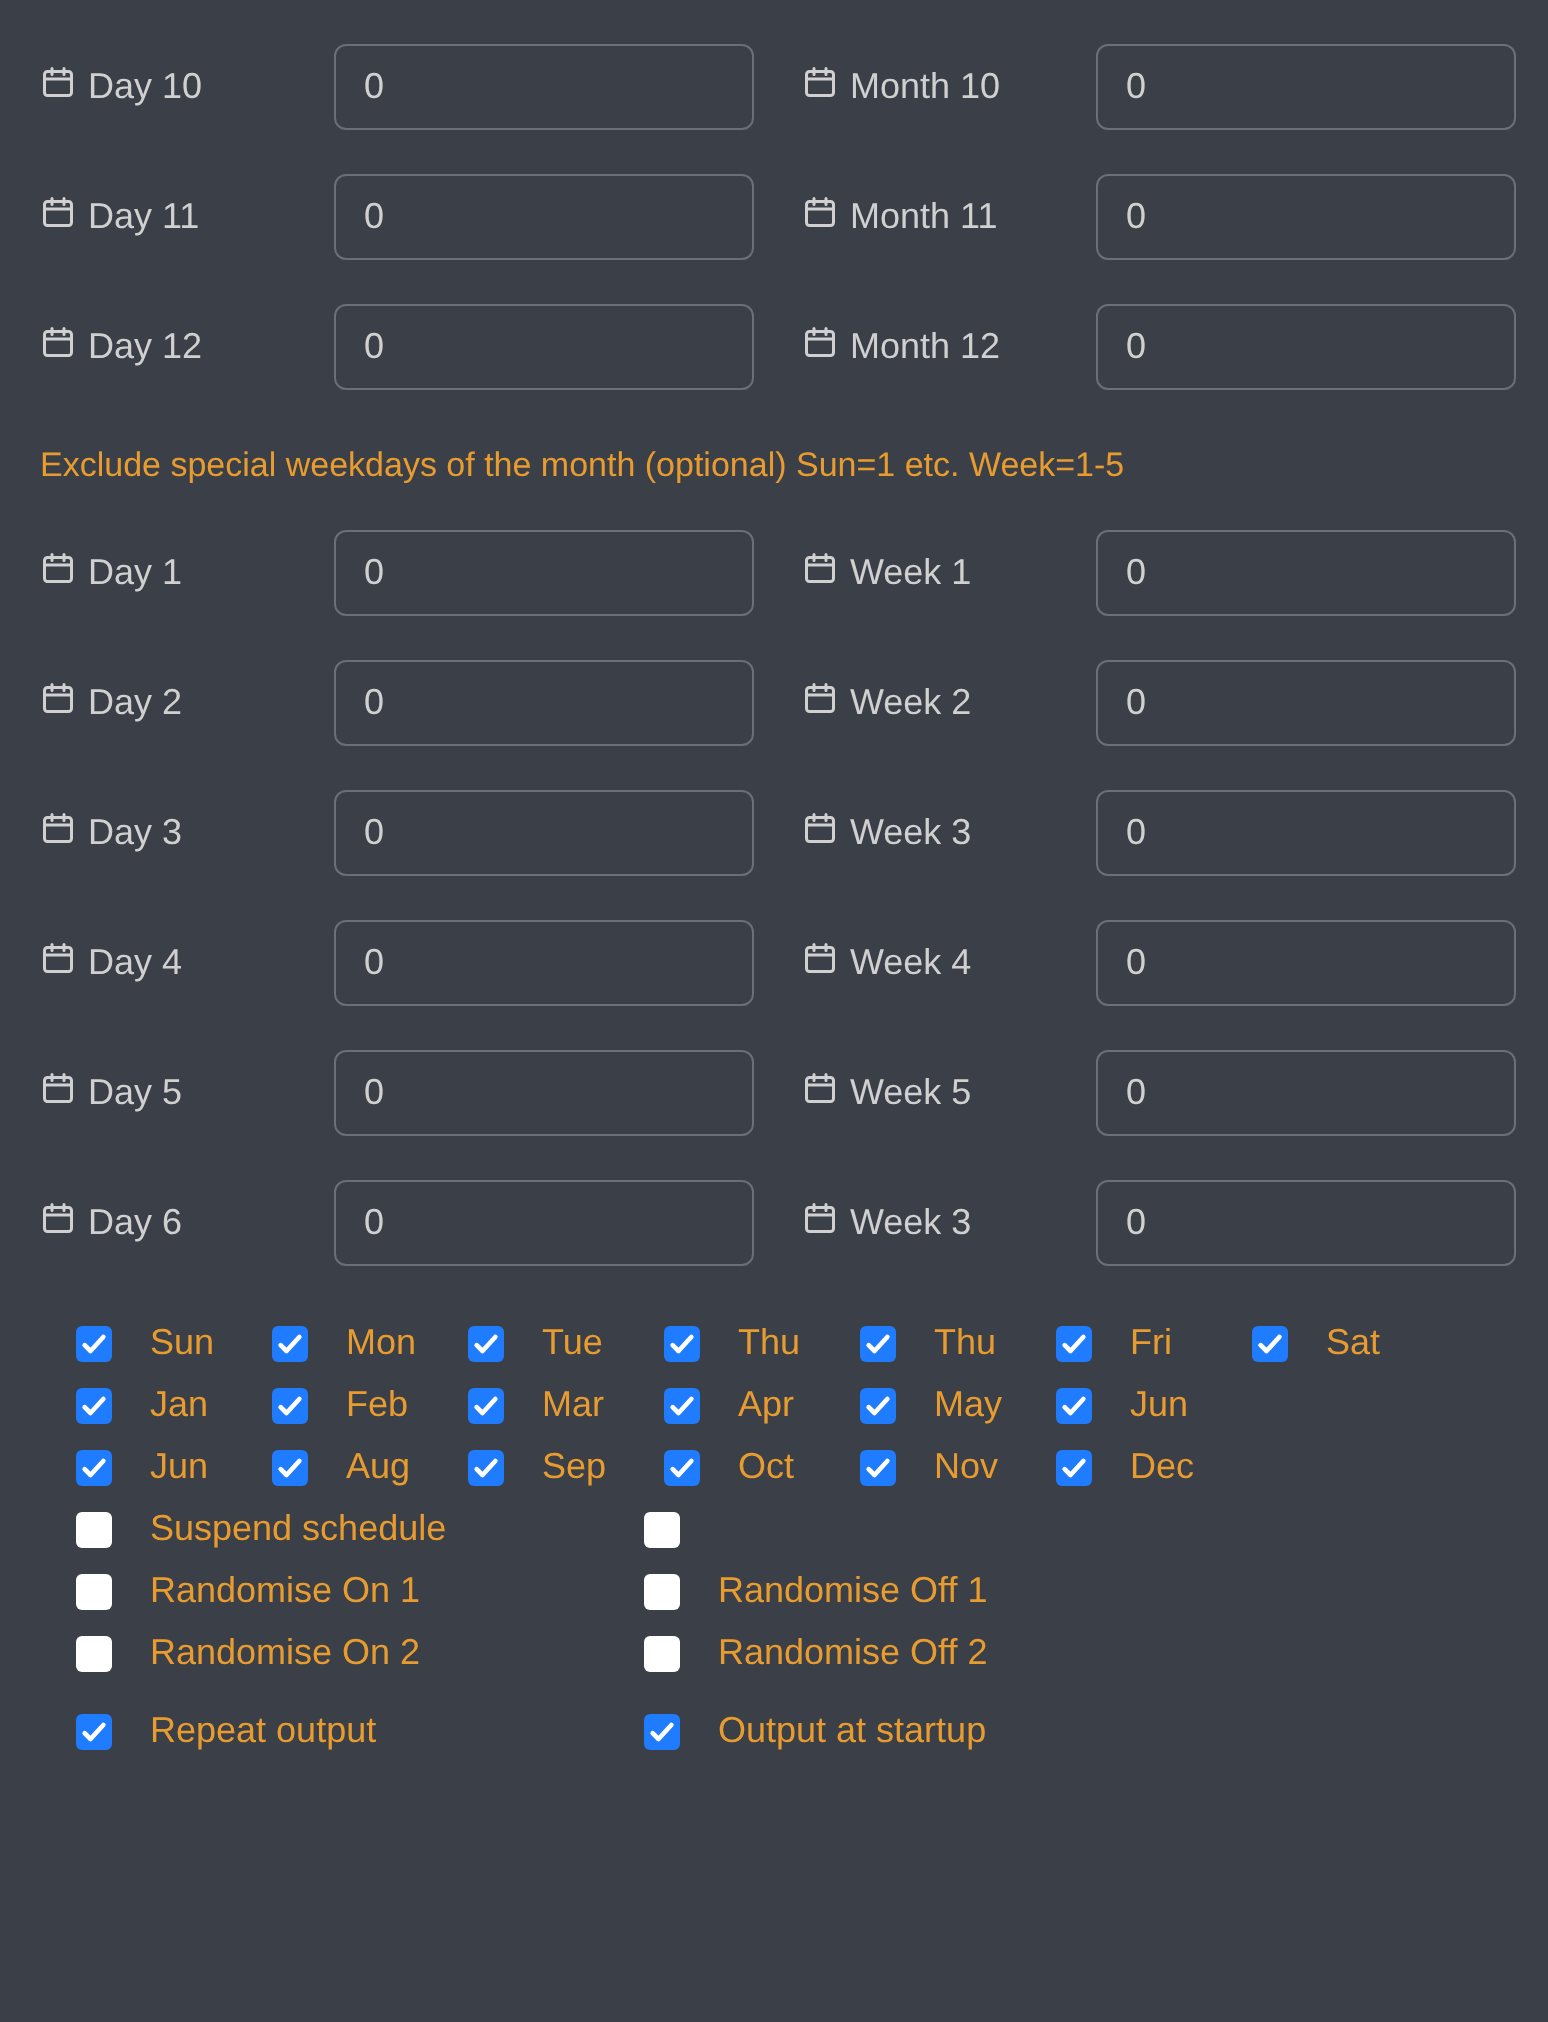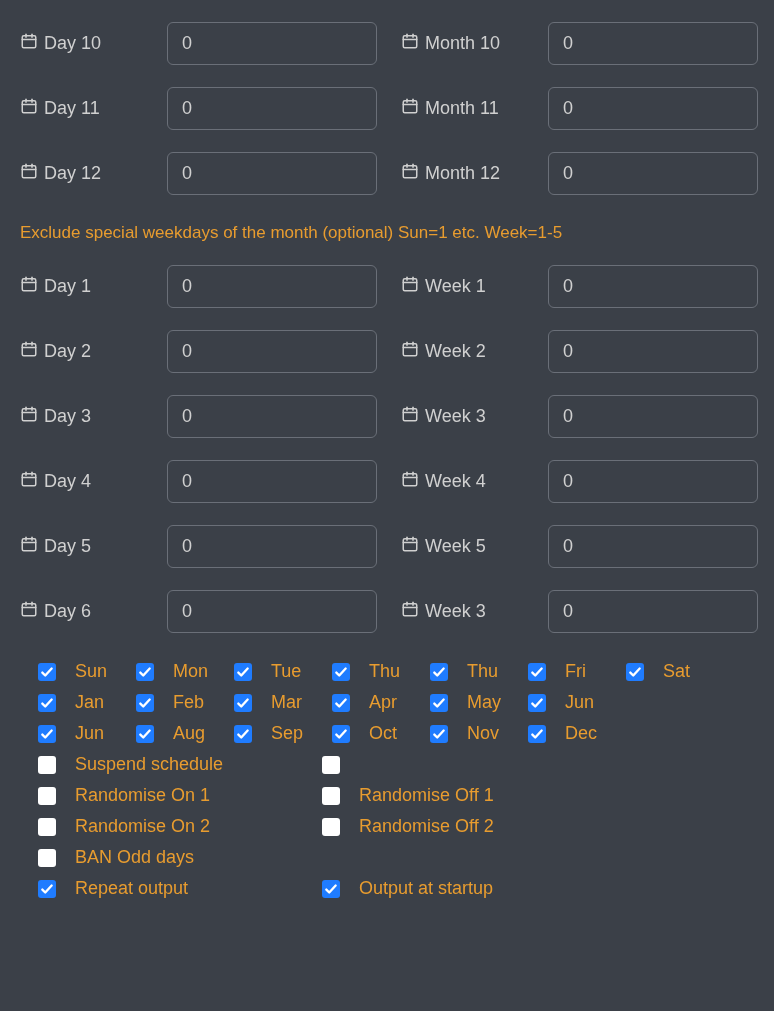--- a/index.html
+++ b/index.html
@@ -478,24 +478,20 @@
     <div class="cb-item cb-wide">
       <span class="cbox unchecked"></span>
       <span class="cb-label">Randomise On 2</span>
     </div>
     <div class="cb-item cb-wide">
       <span class="cbox unchecked"></span>
       <span class="cb-label">Randomise Off 2</span>
     </div>
   </div>
       <div class="cb-row">
-    <div class="cb-item cb-wide">
-      <span class="cbox unchecked"></span>
-      <span class="cb-label">BAN Odd days</span>
-    </div>
   </div>
       <div class="cb-row">
     <div class="cb-item cb-wide">
       <span class="cbox checked">
             <svg viewBox="0 0 24 24" fill="none" stroke="#ffffff" stroke-width="4" stroke-linecap="round" stroke-linejoin="round">
               <polyline points="4 13 9 18 20 6"></polyline>
             </svg>
           </span>
       <span class="cb-label">Repeat output</span>
     </div>

